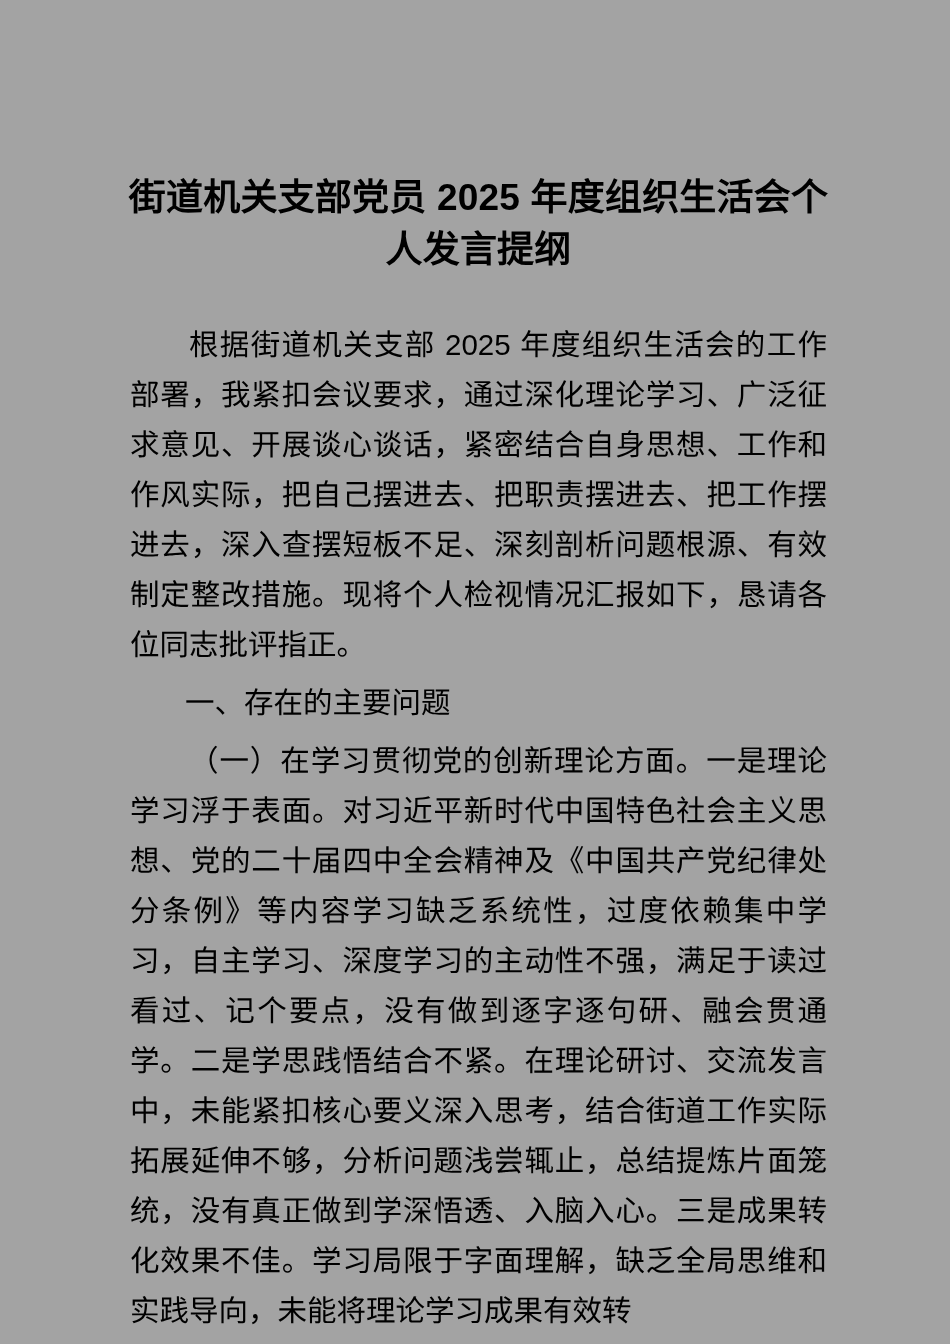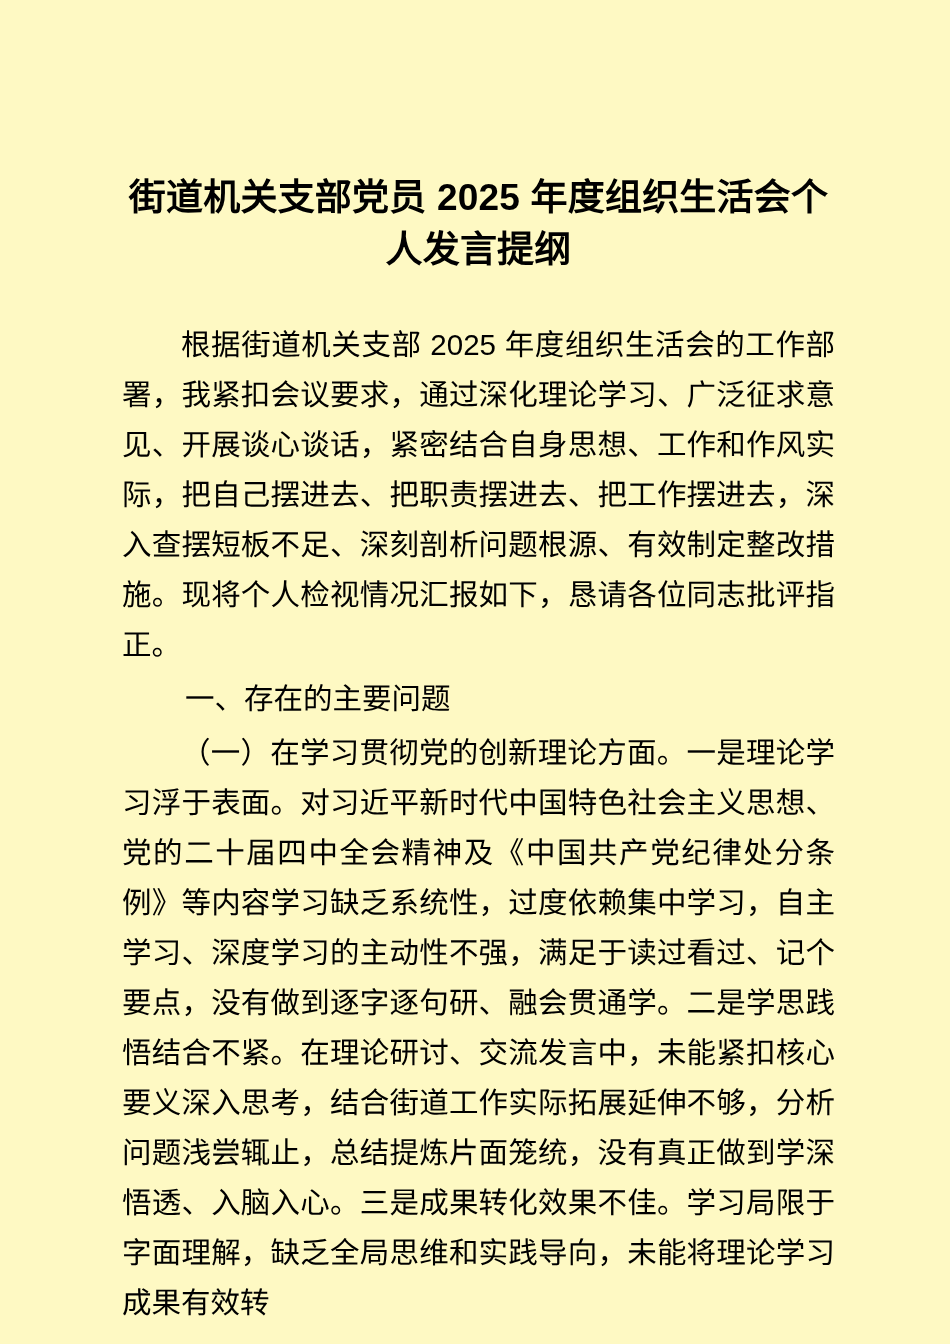--- a/index.html
+++ b/index.html
@@ -7,21 +7,21 @@
     margin: 0;
     padding: 0;
     background: #ffffff;
   }
 
   .page {
     position: relative;
     width: 950px;
     height: 1344px;
     margin: 0 auto;
-    background: #fef9c3;
+    background: #a3a3a3;
     box-sizing: border-box;
     overflow: hidden;
     font-family: "Liberation Sans", "DejaVu Sans", sans-serif;
     color: #000000;
     -webkit-font-smoothing: antialiased;
   }
 
   
   .content {
     position: absolute;
@@ -40,21 +40,21 @@
     letter-spacing: 0.2px;
     padding-top: 172px;
   }
 
   .body-block {
     margin: 0;
     padding: 0;
   }
 
   .para {
-    margin: 0;
+    margin: 8px;
     padding: 0;
     font-size: 29.5px;
     line-height: 50px;
     text-align: justify;
     text-justify: inter-ideograph;
     text-align-last: left;
     letter-spacing: 0;
     word-break: break-all;
   }
 

